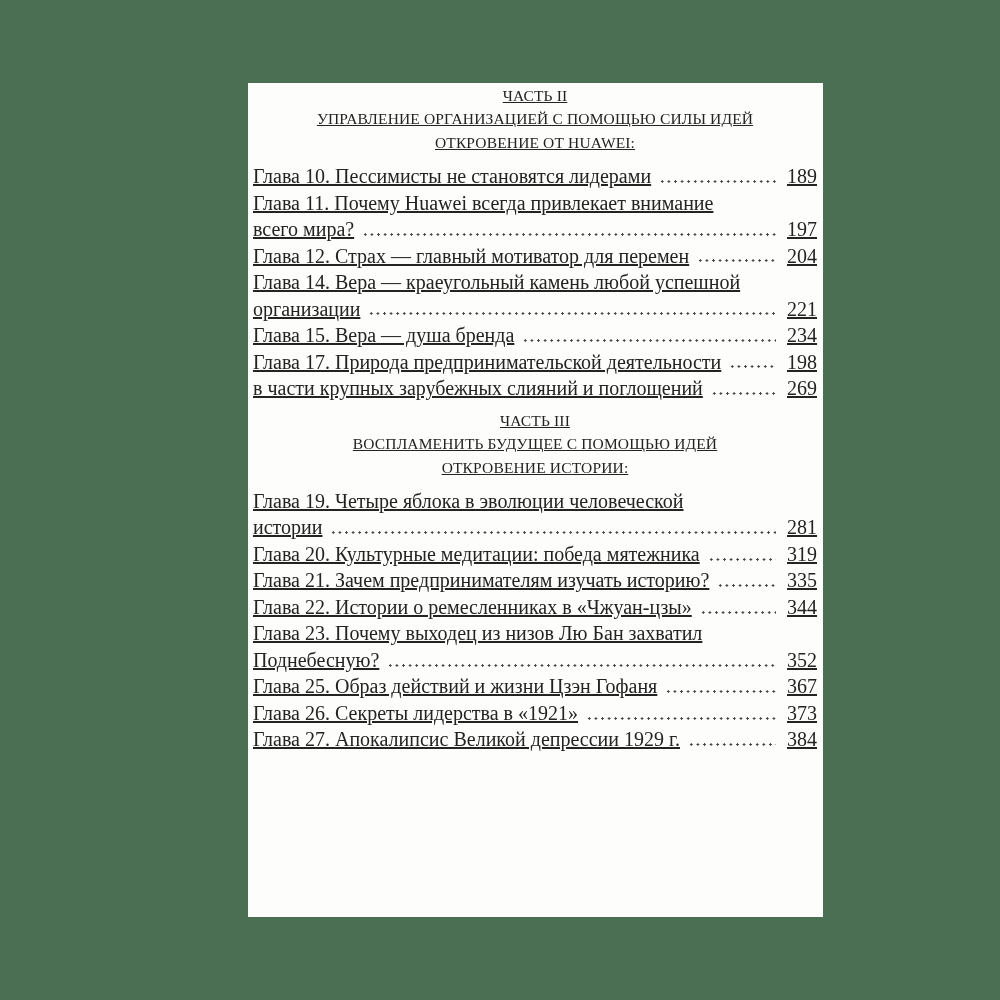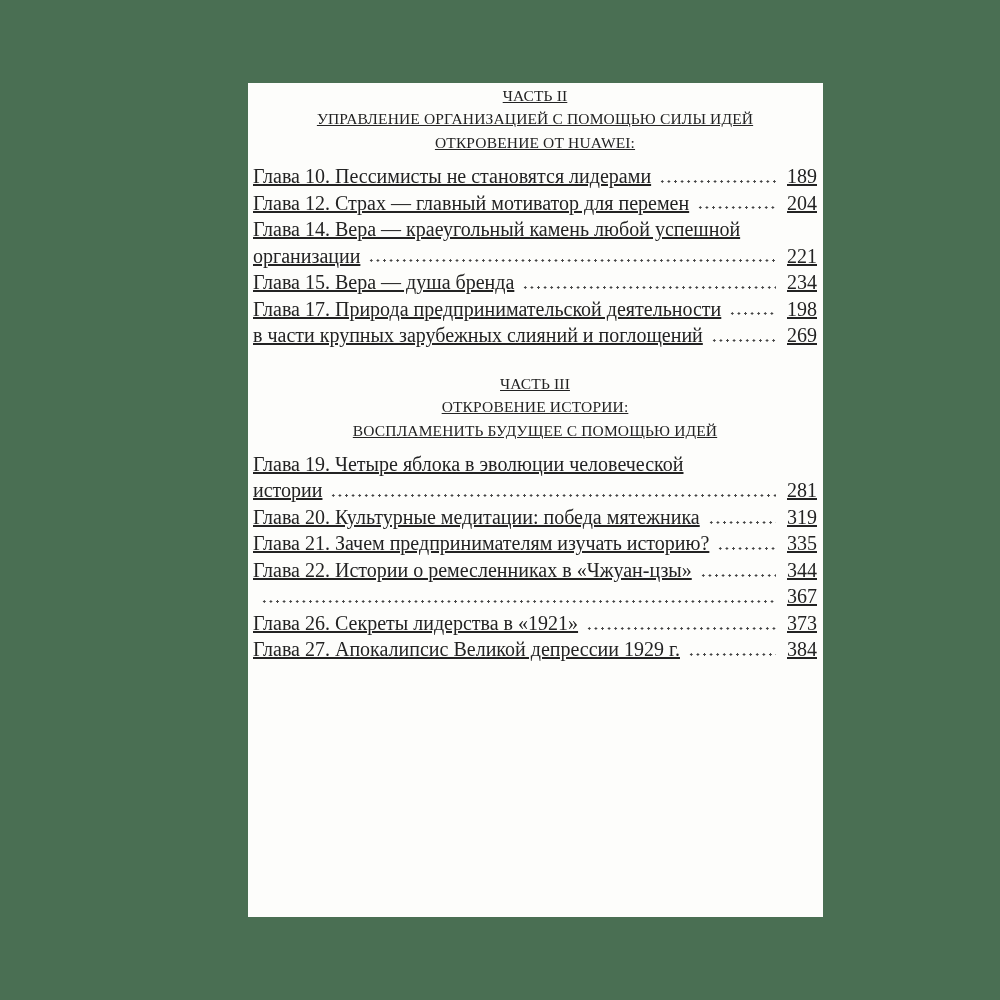--- a/index.html
+++ b/index.html
@@ -20,21 +20,21 @@
     left:248px;top:83px;
     width:575px;height:834px;
     box-sizing:border-box;
     padding:1px 6px 0 5px;
     background:var(--paper);
     color:var(--ink);
     font-family:"Liberation Serif","DejaVu Serif",serif;
     overflow:hidden;
     text-decoration:underline;
   }
-  .section + .section{margin-top:23px;}
+  .section + .section{margin-top:7px;}
   .heading{
     text-align:center;
     font-size:15.5px;
     line-height:23.4px;
     margin-bottom:9px;
     letter-spacing:.15px;
   }
   .entries{font-size:20px;}
   .line{
     display:flex;
@@ -72,20 +72,30 @@
         <div class="entries">
           <div class="entry">
             <div class="line">
               <span class="txt">Глава 10. Пессимисты не становятся лидерами</span>
               <span class="leader"></span>
               <span class="pg">189</span>
             </div>
           </div>
           <div class="entry">
             <div class="line">
+              <span class="txt">Глава 11. Почему Huawei всегда привлекает внимание</span>
+            </div>
+            <div class="line">
+              <span class="txt">всего мира?</span>
+              <span class="leader"></span>
+              <span class="pg">197</span>
+            </div>
+          </div>
+          <div class="entry">
+            <div class="line">
               <span class="txt">Глава 12. Страх — главный мотиватор для перемен</span>
               <span class="leader"></span>
               <span class="pg">204</span>
             </div>
           </div>
           <div class="entry">
             <div class="line">
               <span class="txt">Глава 14. Вера — краеугольный камень любой успешной</span>
             </div>
             <div class="line">
@@ -113,22 +123,22 @@
               <span class="txt">в части крупных зарубежных слияний и поглощений</span>
               <span class="leader"></span>
               <span class="pg">269</span>
             </div>
           </div>
         </div>
       </div>
       <div class="section">
         <div class="heading">
           <div class="h-line">ЧАСТЬ III</div>
+          <div class="h-line">ВОСПЛАМЕНИТЬ БУДУЩЕЕ С ПОМОЩЬЮ ИДЕЙ</div>
           <div class="h-line">ОТКРОВЕНИЕ ИСТОРИИ:</div>
-          <div class="h-line">ВОСПЛАМЕНИТЬ БУДУЩЕЕ С ПОМОЩЬЮ ИДЕЙ</div>
         </div>
         <div class="entries">
           <div class="entry">
             <div class="line">
               <span class="txt">Глава 19. Четыре яблока в эволюции человеческой</span>
             </div>
             <div class="line">
               <span class="txt">истории</span>
               <span class="leader"></span>
               <span class="pg">281</span>
@@ -150,20 +160,31 @@
           </div>
           <div class="entry">
             <div class="line">
               <span class="txt">Глава 22. Истории о ремесленниках в «Чжуан-цзы»</span>
               <span class="leader"></span>
               <span class="pg">344</span>
             </div>
           </div>
           <div class="entry">
             <div class="line">
+              <span class="txt">Глава 23. Почему выходец из низов Лю Бан захватил</span>
+            </div>
+            <div class="line">
+              <span class="txt">Поднебесную?</span>
+              <span class="leader"></span>
+              <span class="pg">352</span>
+            </div>
+          </div>
+          <div class="entry">
+            <div class="line">
+              <span class="txt">Глава 25. Образ действий и жизни Цзэн Гофаня</span>
               <span class="leader"></span>
               <span class="pg">367</span>
             </div>
           </div>
           <div class="entry">
             <div class="line">
               <span class="txt">Глава 26. Секреты лидерства в «1921»</span>
               <span class="leader"></span>
               <span class="pg">373</span>
             </div>

